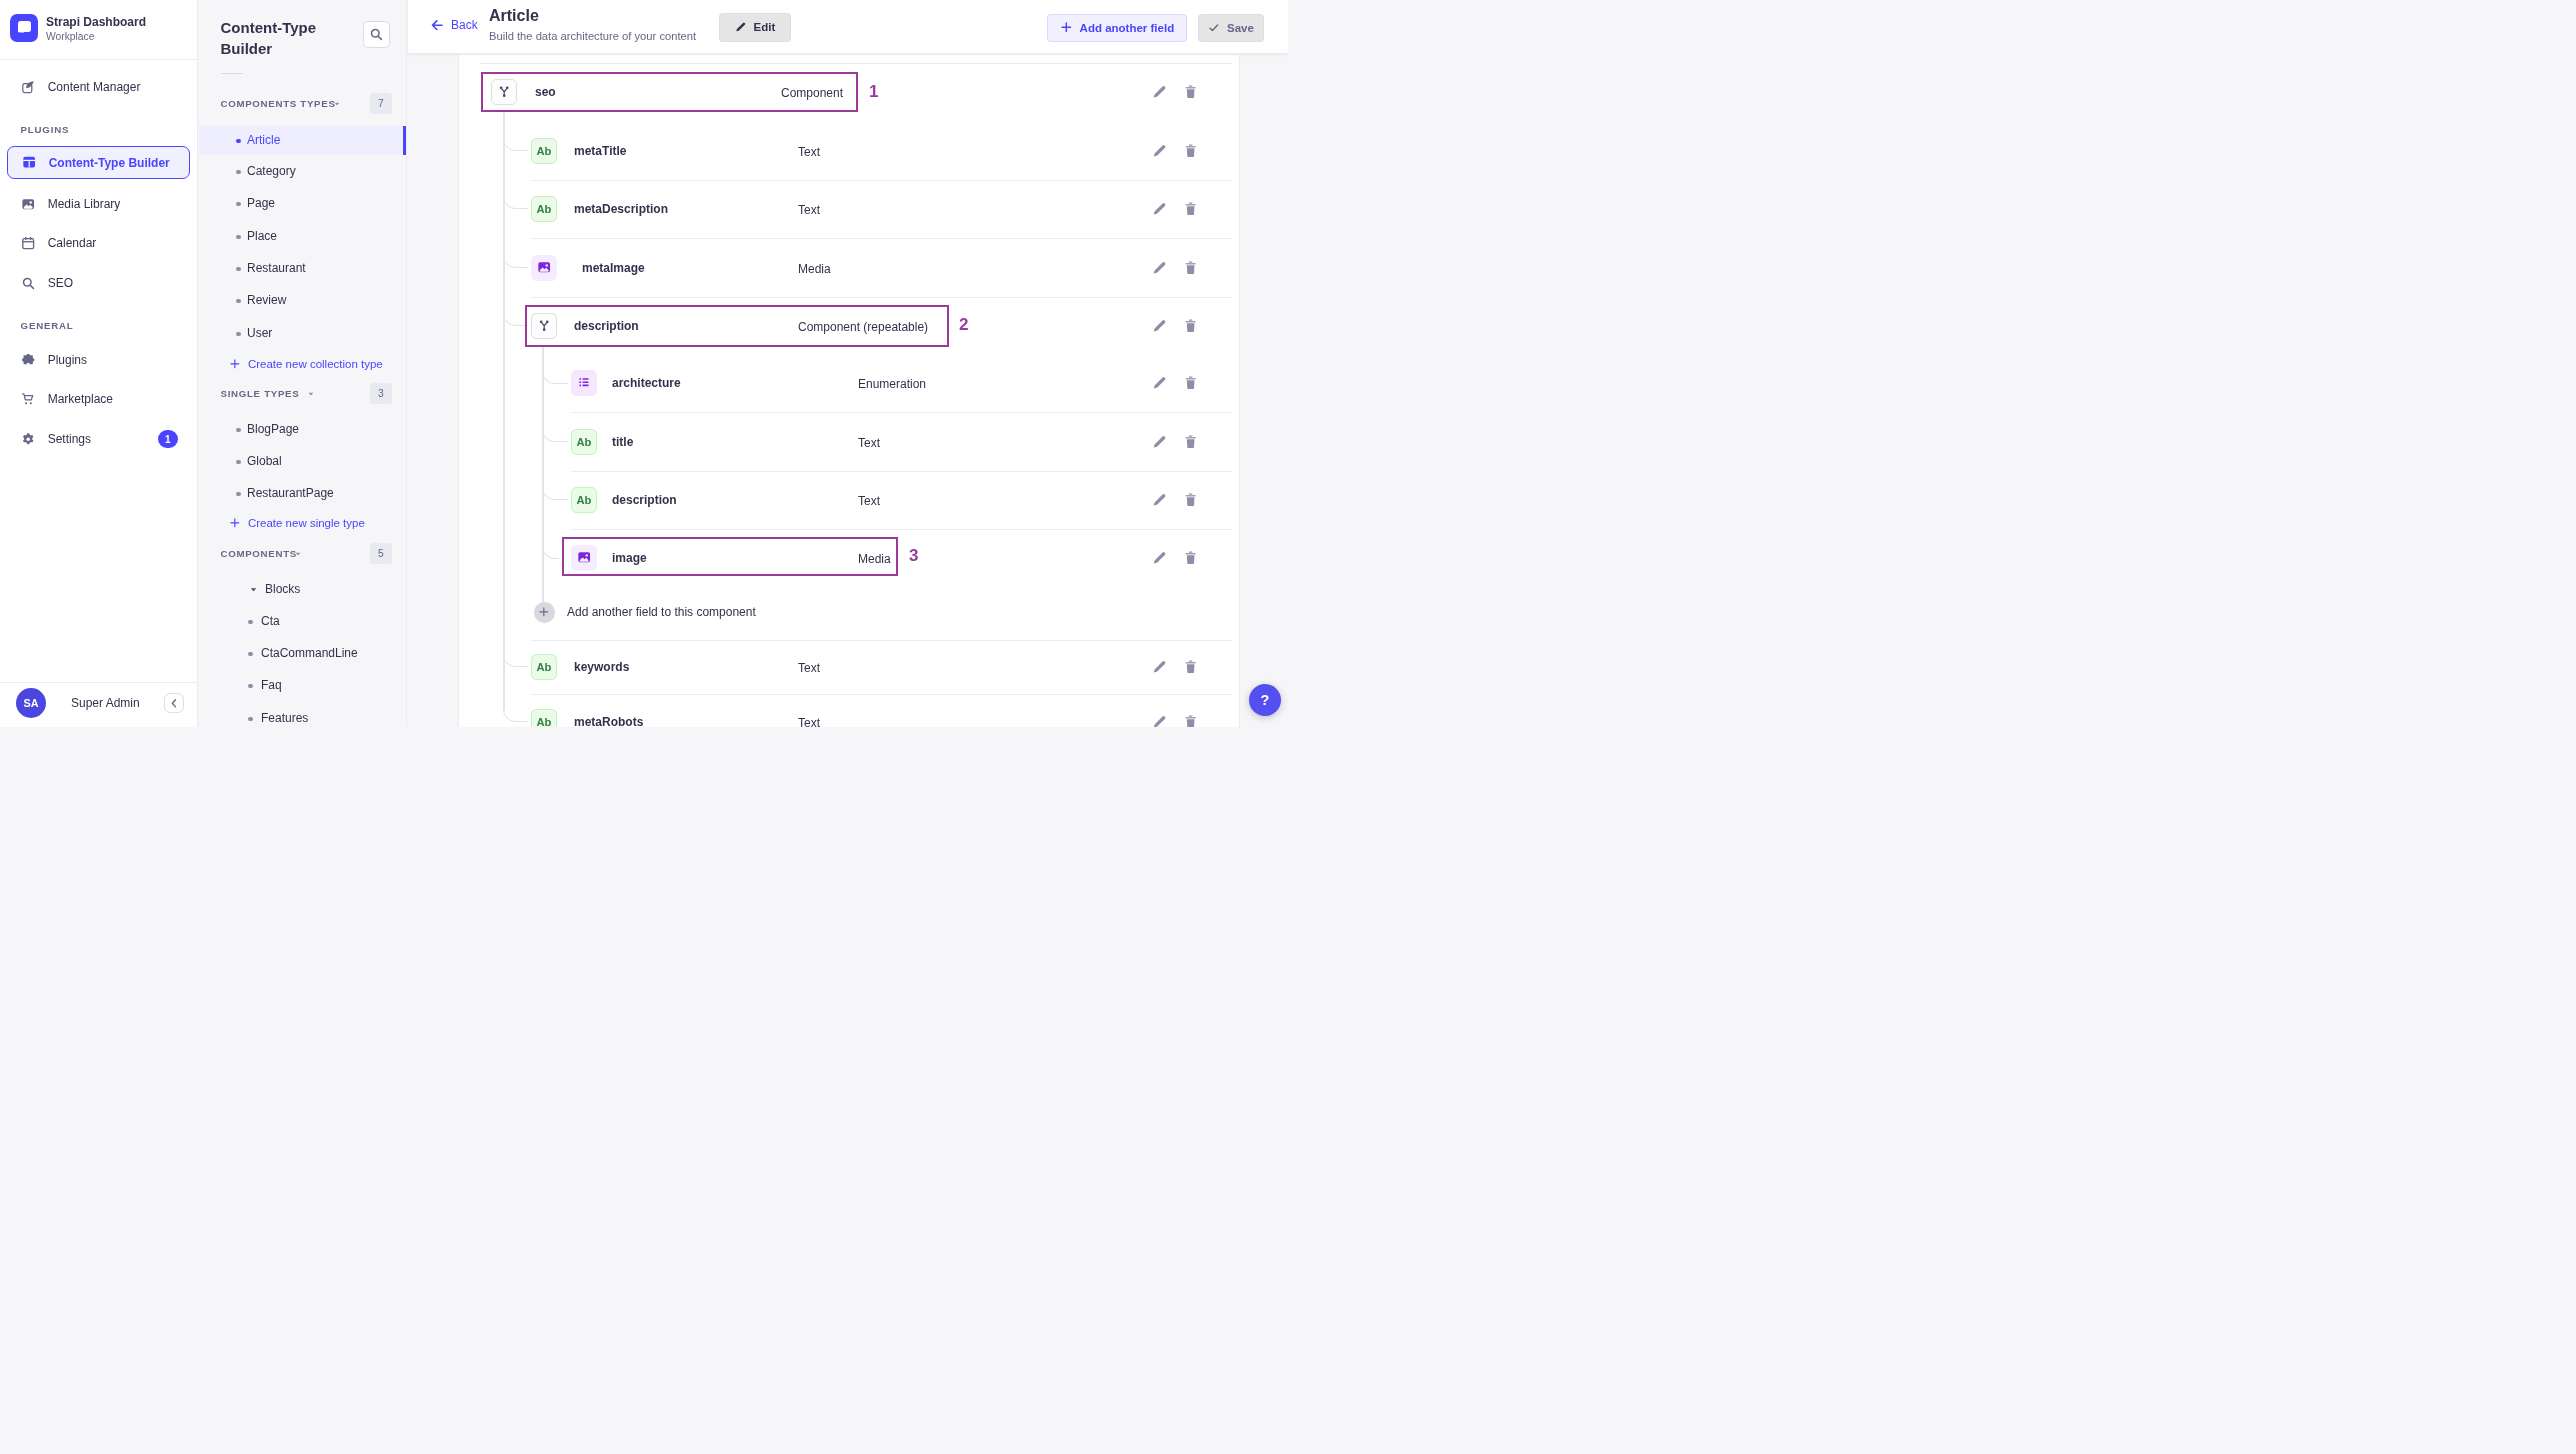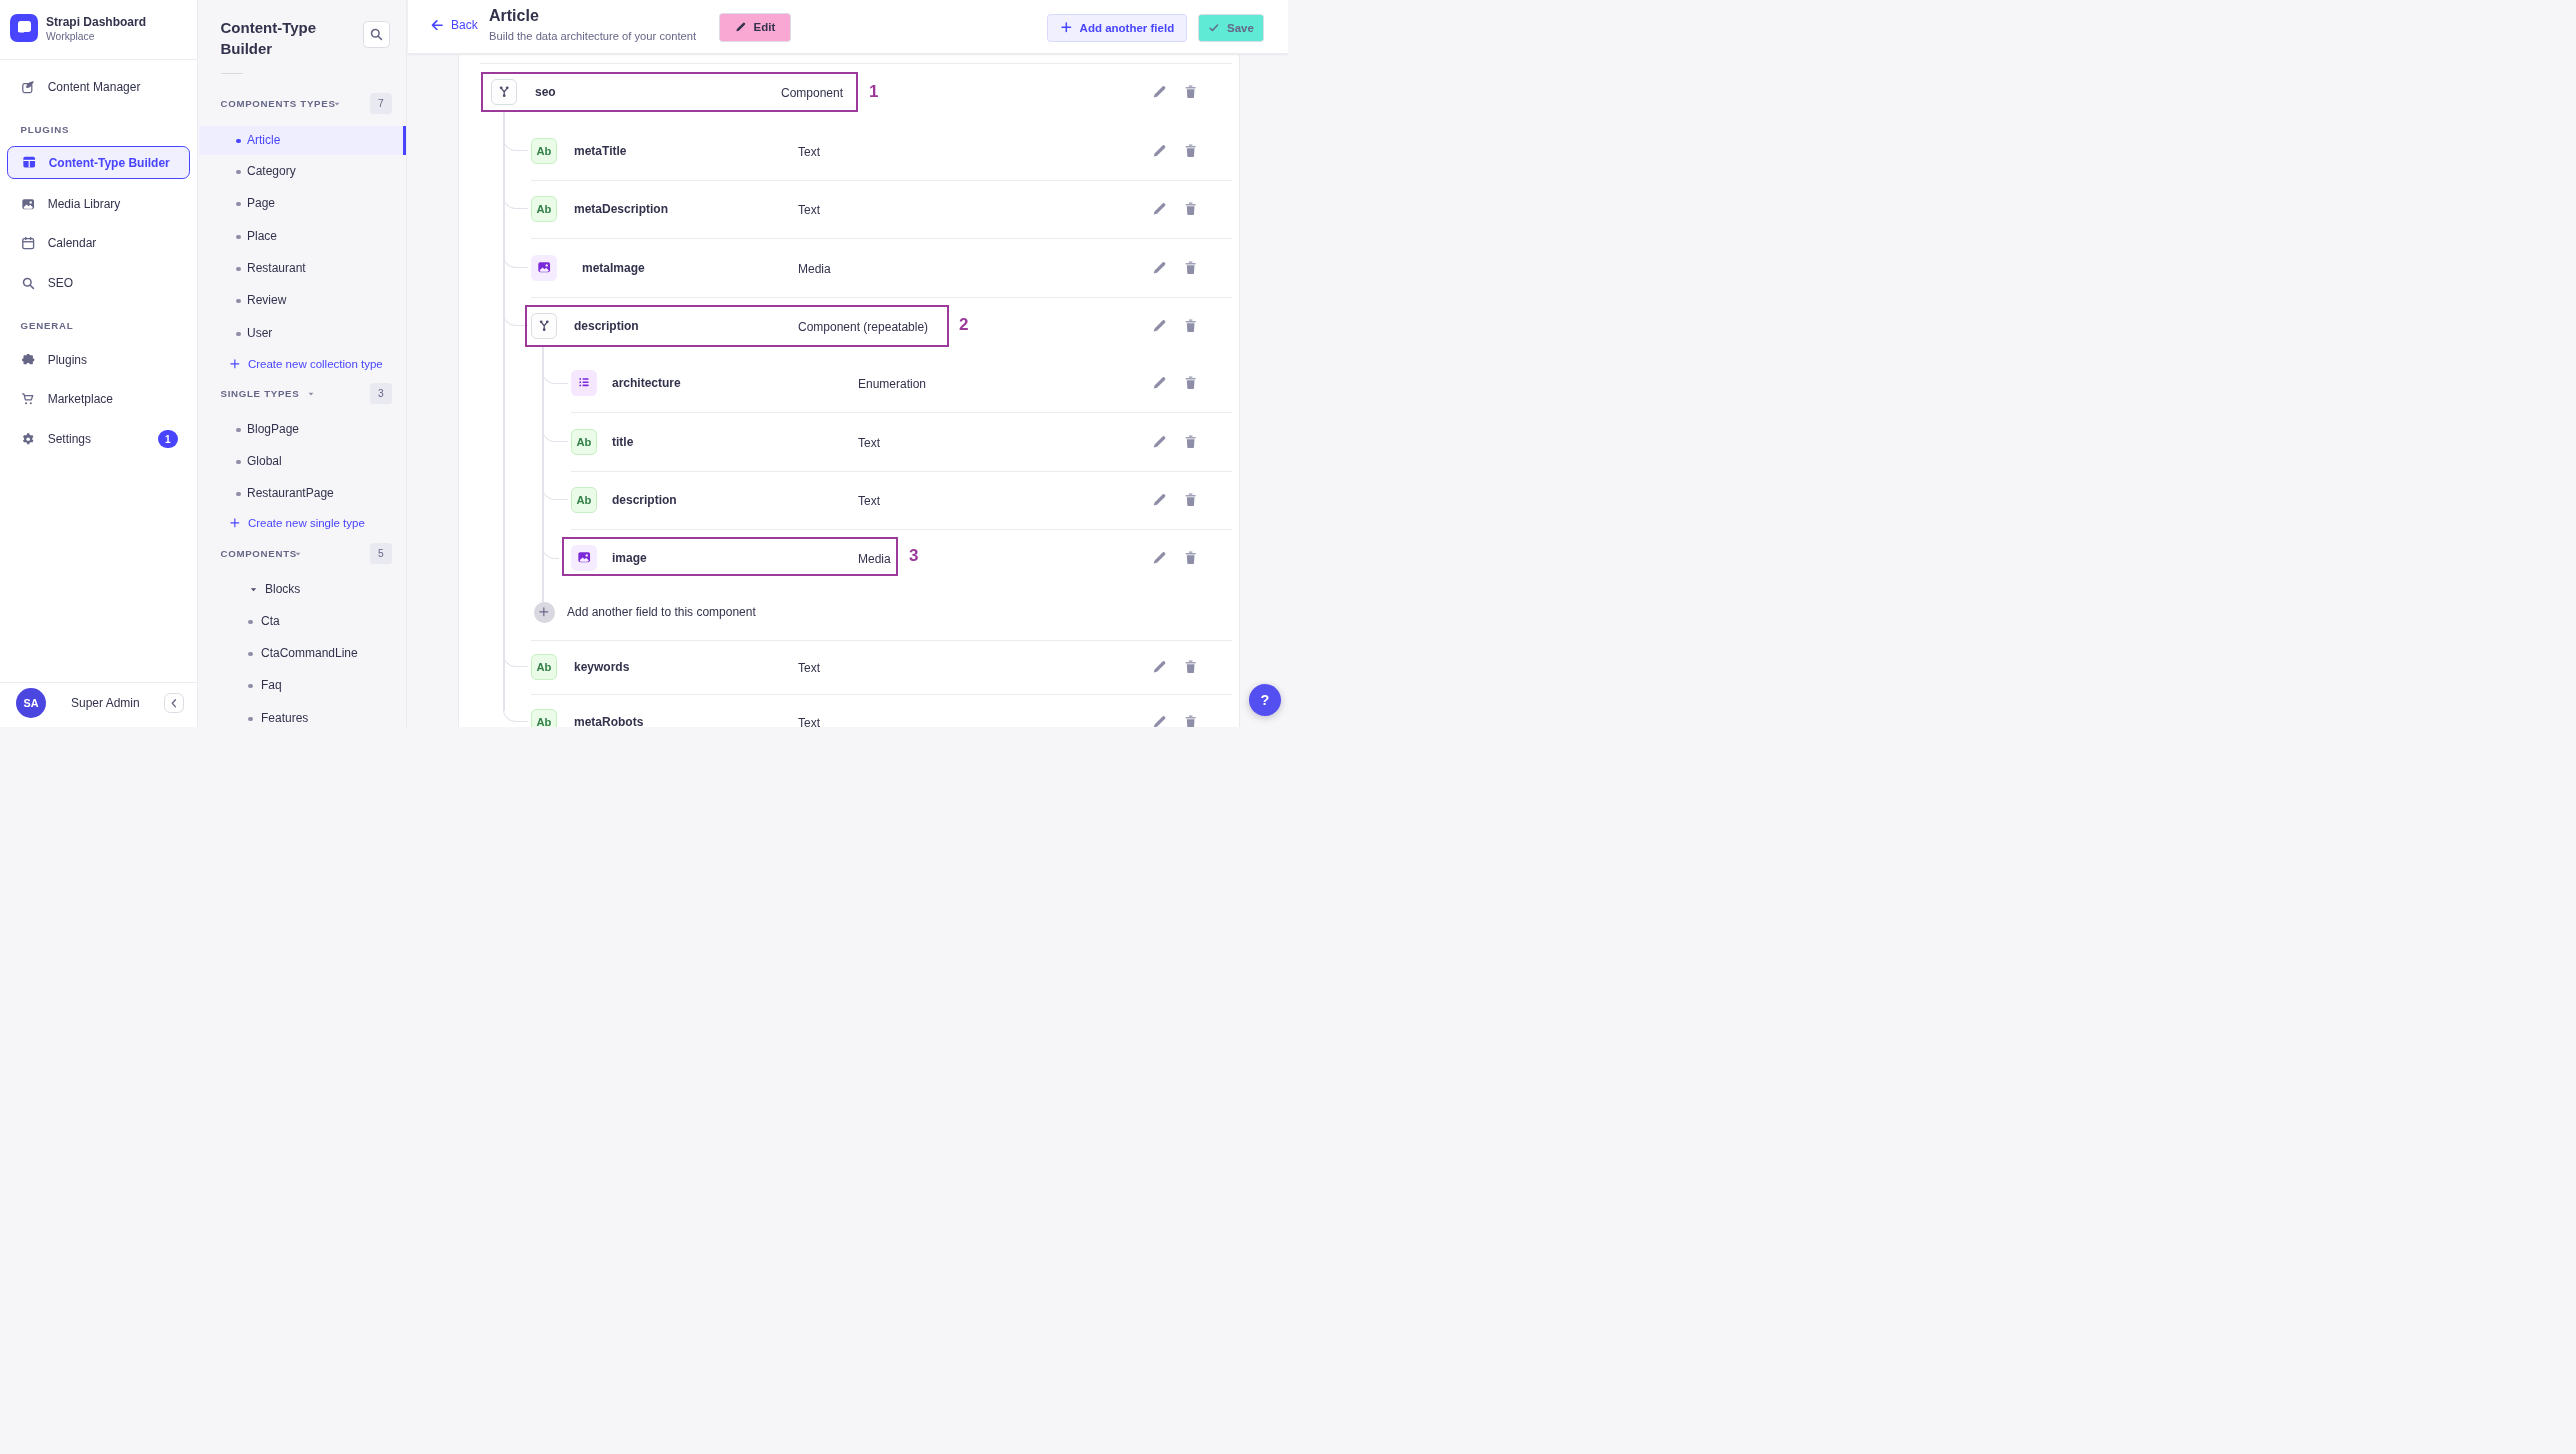--- a/index.html
+++ b/index.html
@@ -71,25 +71,25 @@
 
   
   #main-header { position:absolute; left:408px; right:0; top:0; height:54px; background:#fff;
                  border-bottom:0.9px solid #eaeaef; box-shadow:0 0.9px 3.6px rgba(33,33,52,.08); z-index:4; }
   .back-link { position:absolute; left:21.5px; top:18px; display:flex; align-items:center; gap:7.2px;
                color:#4945ff; font-size:12px; cursor:pointer; }
   .page-title { position:absolute; left:81px; top:7.2px; font-size:16px; font-weight:bold; color:#32324d; }
   .page-sub   { position:absolute; left:81px; top:30px; font-size:11.2px; color:#666687; }
   .btn { position:absolute; display:flex; align-items:center; justify-content:center; gap:7.2px;
          border-radius:3.6px; font-size:11.5px; cursor:pointer; }
-  .btn-edit { left:311px; top:12.6px; width:72px; height:29px; background:#f9a8d4;
+  .btn-edit { left:311px; top:12.6px; width:72px; height:29px; background:#e5e5e5;
               border:0.9px solid #dcdce4; color:#32324d; font-weight:600; }
   .btn-add  { right:101px; top:13.5px; width:140px; height:28px; background:#f0f0ff;
               border:0.9px solid #d9d8ff; color:#4945ff; font-weight:bold; }
-  .btn-save { right:24px; top:13.5px; width:66px; height:28px; background:#5eead4;
+  .btn-save { right:24px; top:13.5px; width:66px; height:28px; background:#e5e5e5;
               border:0.9px solid #dcdce4; color:#666687; font-weight:bold; }
 
   #content-panel { position:absolute; left:458px; top:55px; width:782px; height:672px; background:#fff;
                    border-left:0.9px solid #eaeaef; border-right:0.9px solid #eaeaef; overflow:hidden; z-index:2; }
   .fdiv { position:absolute; height:0.9px; background:#eaeaef; }
   .conn-v { position:absolute; width:1.8px; background:#e3e3ec; }
   .conn-elbow { position:absolute; border-left:1.8px solid #e3e3ec; border-bottom:1.8px solid #e3e3ec;
                 border-bottom-left-radius:12.6px; }
   .frow { position:absolute; left:0; width:773px; height:39px; z-index:2; }
   .fi { position:absolute; top:6.7px; width:26px; height:26px; border-radius:5.4px;

